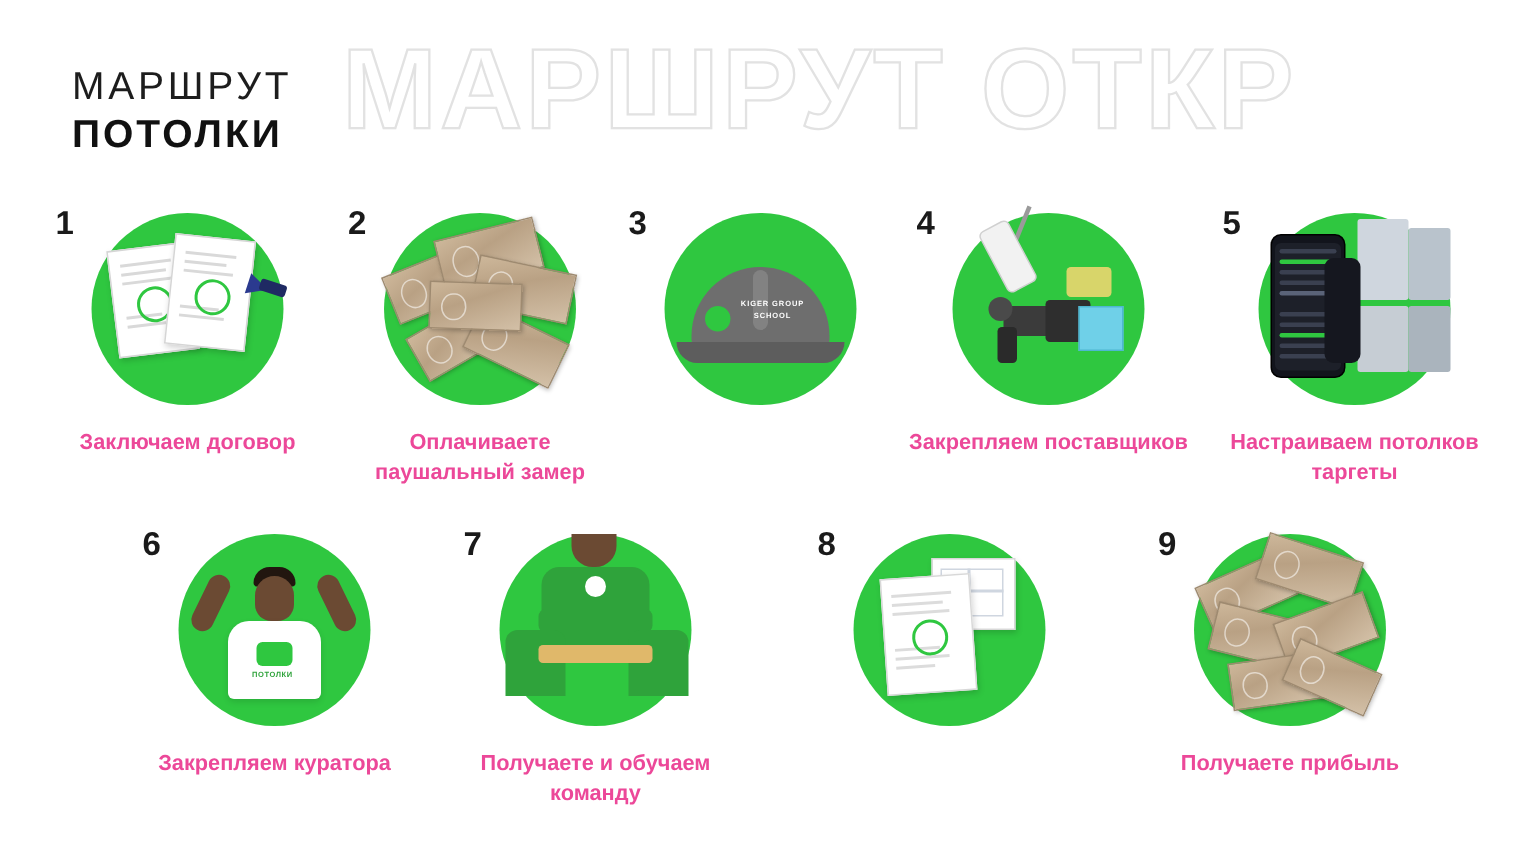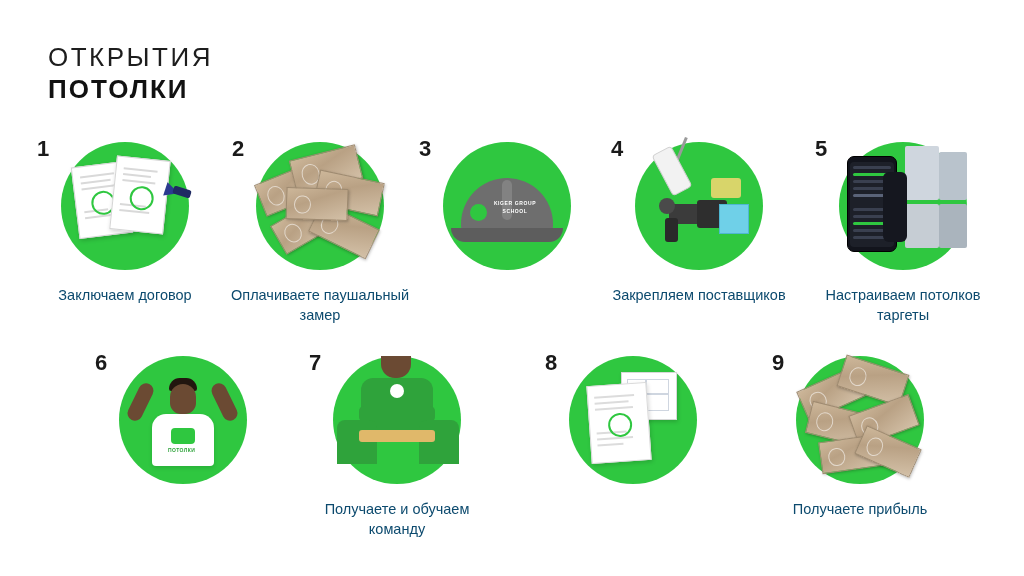--- a/index.html
+++ b/index.html
@@ -83,23 +83,23 @@
     color: #1a1a1a;
     z-index: 5;
   }
   .num-left {
     left: -24px;
     top: -6px;
   }
   .step-label {
     margin-top: 16px;
     font-size: 14.5px;
-    font-weight: normal;
+    font-weight: bold;
     line-height: 1.35;
-    color: #0c4a6e;
+    color: #ec4899;
     width: 190px;
     margin-left: auto;
     margin-right: auto;
   }
 
   
   .art { position: absolute; }
 
   
   .doc {
@@ -323,22 +323,23 @@
   }
   .grid-cell {
     position: absolute;
     border: 1px solid #cfd6e0;
   }
 </style>
 </head>
 <body>
 
 <div class="header">
+  <div class="ghost-title">МАРШРУТ ОТКР</div>
   <div class="title-block">
-    <div class="title-line1">ОТКРЫТИЯ</div>
+    <div class="title-line1">МАРШРУТ</div>
     <div class="title-line2">ПОТОЛКИ</div>
   </div>
 </div>
 
 <div class="step" style="left:30px; top:142px; width:190px;">
   <div class="circle-wrap">
     <div class="step-num num-left">1</div>
     <div class="circle"></div>
 
     <div class="doc" style="left:14px; top:22px; width:52px; height:70px; transform:rotate(-7deg);">
@@ -437,20 +438,21 @@
     <div class="step-num num-left">6</div>
     <div class="circle"></div>
     <div class="p6-arm" style="left:14px; top:26px; transform:rotate(26deg);"></div>
     <div class="p6-arm" style="left:98px; top:26px; transform:rotate(-26deg);"></div>
     <div class="p6-hair" style="left:50px; top:22px;"></div>
     <div class="p6-head" style="left:51px; top:28px;"></div>
     <div class="p6-shirt" style="left:33px; top:58px;"></div>
     <div class="p6-logo" style="left:52px; top:72px;"></div>
     <div class="p6-brand" style="left:49px; top:91px;">ПОТОЛКИ</div>
   </div>
+  <div class="step-label">Закрепляем куратора</div>
 </div>
 
 <div class="step" style="left:302px; top:356px; width:190px;">
   <div class="circle-wrap">
     <div class="step-num num-left">7</div>
     <div class="circle"></div>
     <div class="p7-head" style="left:48px; top:0px;"></div>
     <div class="p7-body" style="left:28px; top:22px; width:72px; height:52px; border-radius:12px 12px 0 0;"></div>
     <div class="p7-arms" style="left:26px; top:50px; width:76px; height:16px;"></div>
     <div class="p7-badge" style="left:57px; top:28px;"></div>

